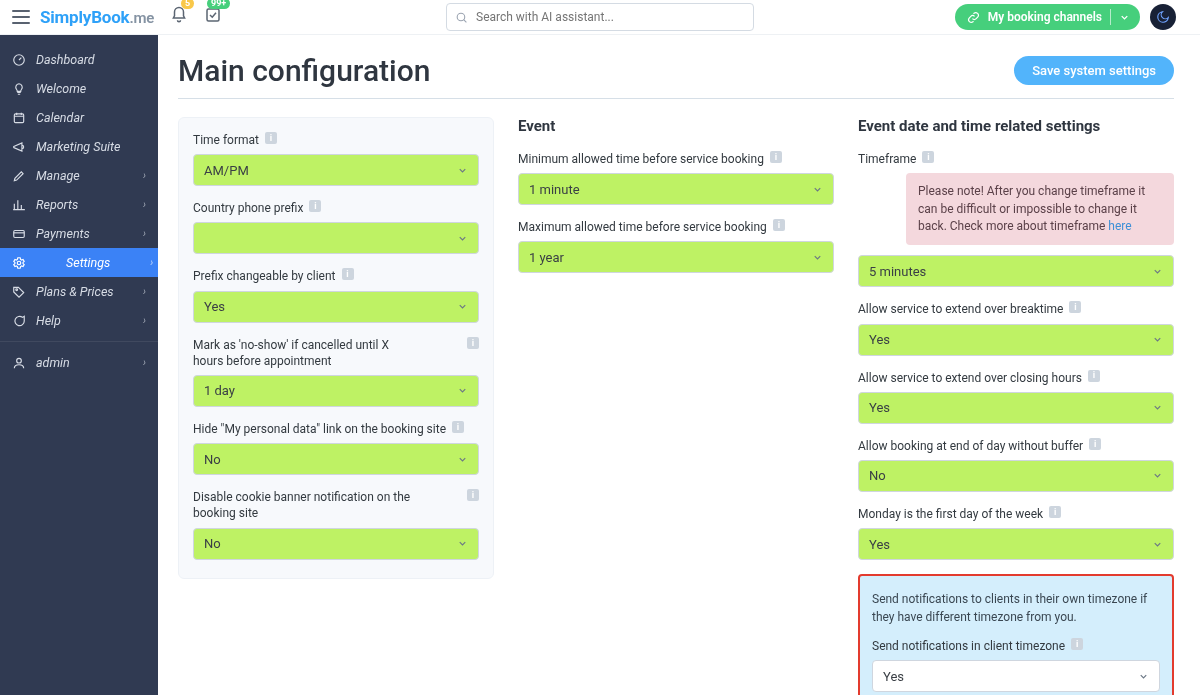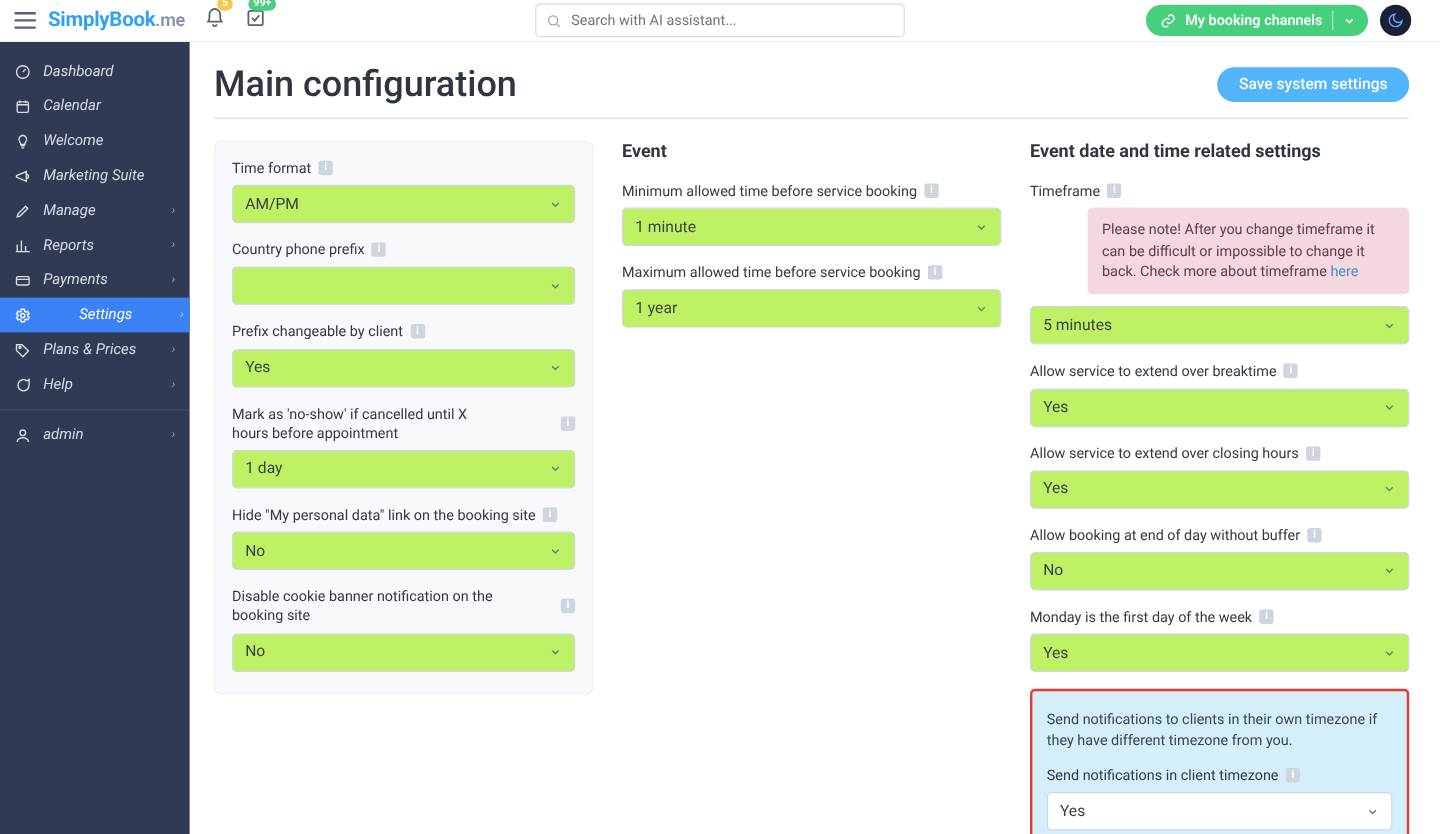--- a/index.html
+++ b/index.html
@@ -62,21 +62,21 @@
   .save-btn { background:var(--light-blue); color:#fff; font-size:13px; font-weight:500; border-radius:18px; padding:7px 18px; cursor:pointer;}
 
   .cols { display:flex; gap:24px; align-items:flex-start; }
   .col { flex:1 1 0; min-width:0; }
   .panel { background:var(--soft-panel); border:1px solid #edf1f6; border-radius:6px; padding:14px 14px 18px 14px; }
   .section-title { font-size:15px; font-weight:700; color:#2f3640; margin:0 0 14px 0; }
   .col2 .section-title, .col3 .section-title { margin-bottom:16px; }
 
   .field { margin-bottom:14px; }
   .field:last-child { margin-bottom:0; }
-  .field-label { font-size:12px; color:var(--label); display:flex; align-items:center; gap:6px; margin-bottom:6px; line-height:1.35;}
+  .field-label { font-size:12px; color:var(--label); display:flex; gap:6px; margin-bottom:6px; line-height:1.35;}
   .info-ico { width:12px; height:12px; background:#cdd5de; border-radius:2px; display:inline-flex; align-items:center; justify-content:center; color:#fff; font-size:9px; font-weight:700; flex:0 0 12px;}
   .select { position:relative; background:#bef264; border:1px solid var(--field-border); border-radius:4px; height:32px; display:flex; align-items:center; padding:0 30px 0 10px; font-size:13px; color:#3a3f45; cursor:pointer;}
   .select.empty { color:#3a3f45; }
   .select .chev { position:absolute; right:10px; color:#6b7785; }
 
   .alert-pink { background:var(--pink); border-radius:4px; padding:10px 12px; font-size:12px; color:#5b4149; line-height:1.45; margin-bottom:10px;margin-left:48px;}
   .alert-pink a { color:#3e8fd6; text-decoration:none; }
 
   .hl-box { background:var(--highlight); border:2px solid #e33b2e; border-radius:4px; padding:14px 12px 16px 12px; margin-bottom:14px;}
   .hl-box .desc { font-size:12px; color:#3a4752; line-height:1.5; margin-bottom:12px;}
@@ -164,33 +164,33 @@
           <svg viewBox="0 0 24 24" width="14" height="14" fill="none" stroke="currentColor" stroke-width="2">
             <circle cx="12" cy="12" r="9"></circle>
             <path d="M12 12l4-4"></path>
           </svg>
         </span>
       <span>Dashboard</span>
     </div>
     <div class="side-item">
       <span class="side-ico">
           <svg viewBox="0 0 24 24" width="14" height="14" fill="none" stroke="currentColor" stroke-width="2">
+            <path d="M9 18h6M10 21h4M12 3a6 6 0 0 0-4 10c1 1 1 2 1 3h6c0-1 0-2 1-3a6 6 0 0 0-4-10z"></path>
+          </svg>
+        </span>
+      <span>Welcome</span>
+    </div>
+    <div class="side-item">
+      <span class="side-ico">
+          <svg viewBox="0 0 24 24" width="14" height="14" fill="none" stroke="currentColor" stroke-width="2">
             <rect x="4" y="5" width="16" height="15" rx="2"></rect>
             <path d="M4 9h16M8 3v4M16 3v4"></path>
           </svg>
         </span>
       <span>Calendar</span>
-    </div>
-    <div class="side-item">
-      <span class="side-ico">
-          <svg viewBox="0 0 24 24" width="14" height="14" fill="none" stroke="currentColor" stroke-width="2">
-            <path d="M9 18h6M10 21h4M12 3a6 6 0 0 0-4 10c1 1 1 2 1 3h6c0-1 0-2 1-3a6 6 0 0 0-4-10z"></path>
-          </svg>
-        </span>
-      <span>Welcome</span>
     </div>
     <div class="side-item">
       <span class="side-ico">
           <svg viewBox="0 0 24 24" width="14" height="14" fill="none" stroke="currentColor" stroke-width="2">
             <path d="M3 11l14-6v14L3 13zM17 9a3 3 0 0 1 0 6"></path>
           </svg>
         </span>
       <span>Marketing Suite</span>
     </div>
     <div class="side-item">

